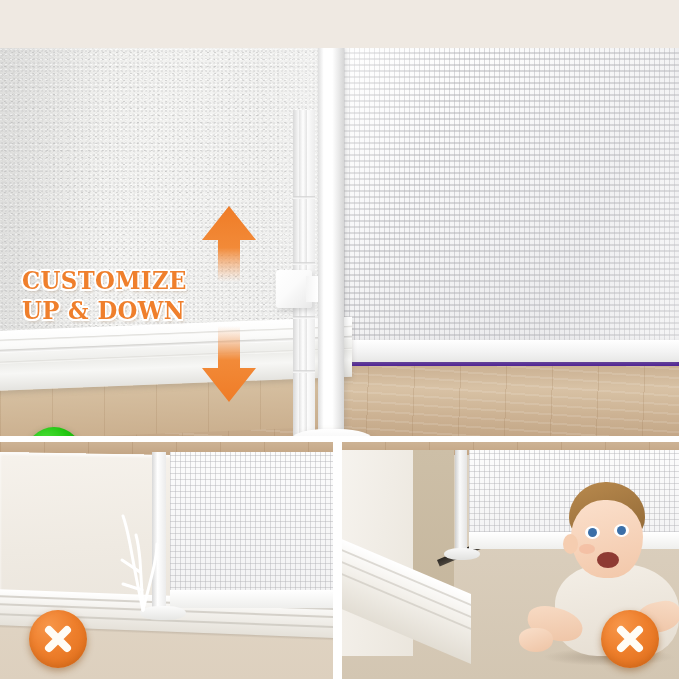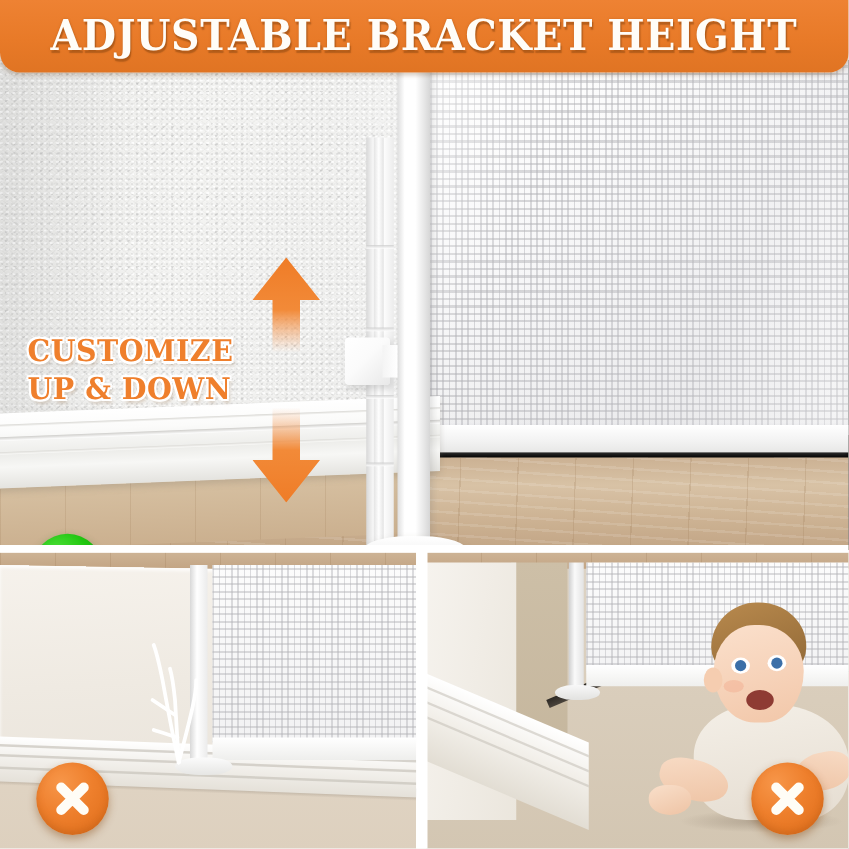--- a/index.html
+++ b/index.html
@@ -26,21 +26,21 @@
     letter-spacing:.5px;
     color:#fffdf8;
     white-space:nowrap;
     transform:scaleX(.93);
     text-shadow:1px 2px 1px rgba(120,60,10,.45), 0 0 2px rgba(140,70,15,.35);
   }
 
   
   .hero{
     position:absolute;left:0;top:48px;width:679px;height:392px;overflow:hidden;
-    background:#000000;
+    background:#4c1d95;
   }
 
   
   .wall{
     position:absolute;left:0;top:0;width:348px;height:392px;
     background:
       radial-gradient(circle at 20% 30%, rgba(255,255,255,.9) 0 1px, transparent 1px),
       radial-gradient(circle at 70% 65%, rgba(190,190,190,.55) 0 1px, transparent 1px),
       radial-gradient(circle at 45% 80%, rgba(210,210,210,.5) 0 1px, transparent 1px),
       linear-gradient(105deg,#e9e9e7 0%,#f3f3f1 40%,#ececeb 100%);
@@ -417,23 +417,20 @@
       <div>UP &amp; DOWN</div>
     </div>
 
     <div class="badge badge-check">
       <svg width="34" height="34" viewBox="0 0 34 34">
         <path d="M5 18 L13 26 L29 7" stroke="#ffffff" stroke-width="7" stroke-linecap="round" stroke-linejoin="round" fill="none"></path>
       </svg>
     </div>
   </div>
 
-  <div class="banner">
-    <div class="banner-title">ADJUSTABLE BRACKET HEIGHT</div>
-  </div>
 
   <div class="divider-h"></div>
   <div class="divider-v"></div>
 
   <div class="bottom">
 
     <div class="bpanel bl">
       <div class="bl-floor"></div>
       <div class="bl-wood"></div>
       <div class="bl-wall"></div>

